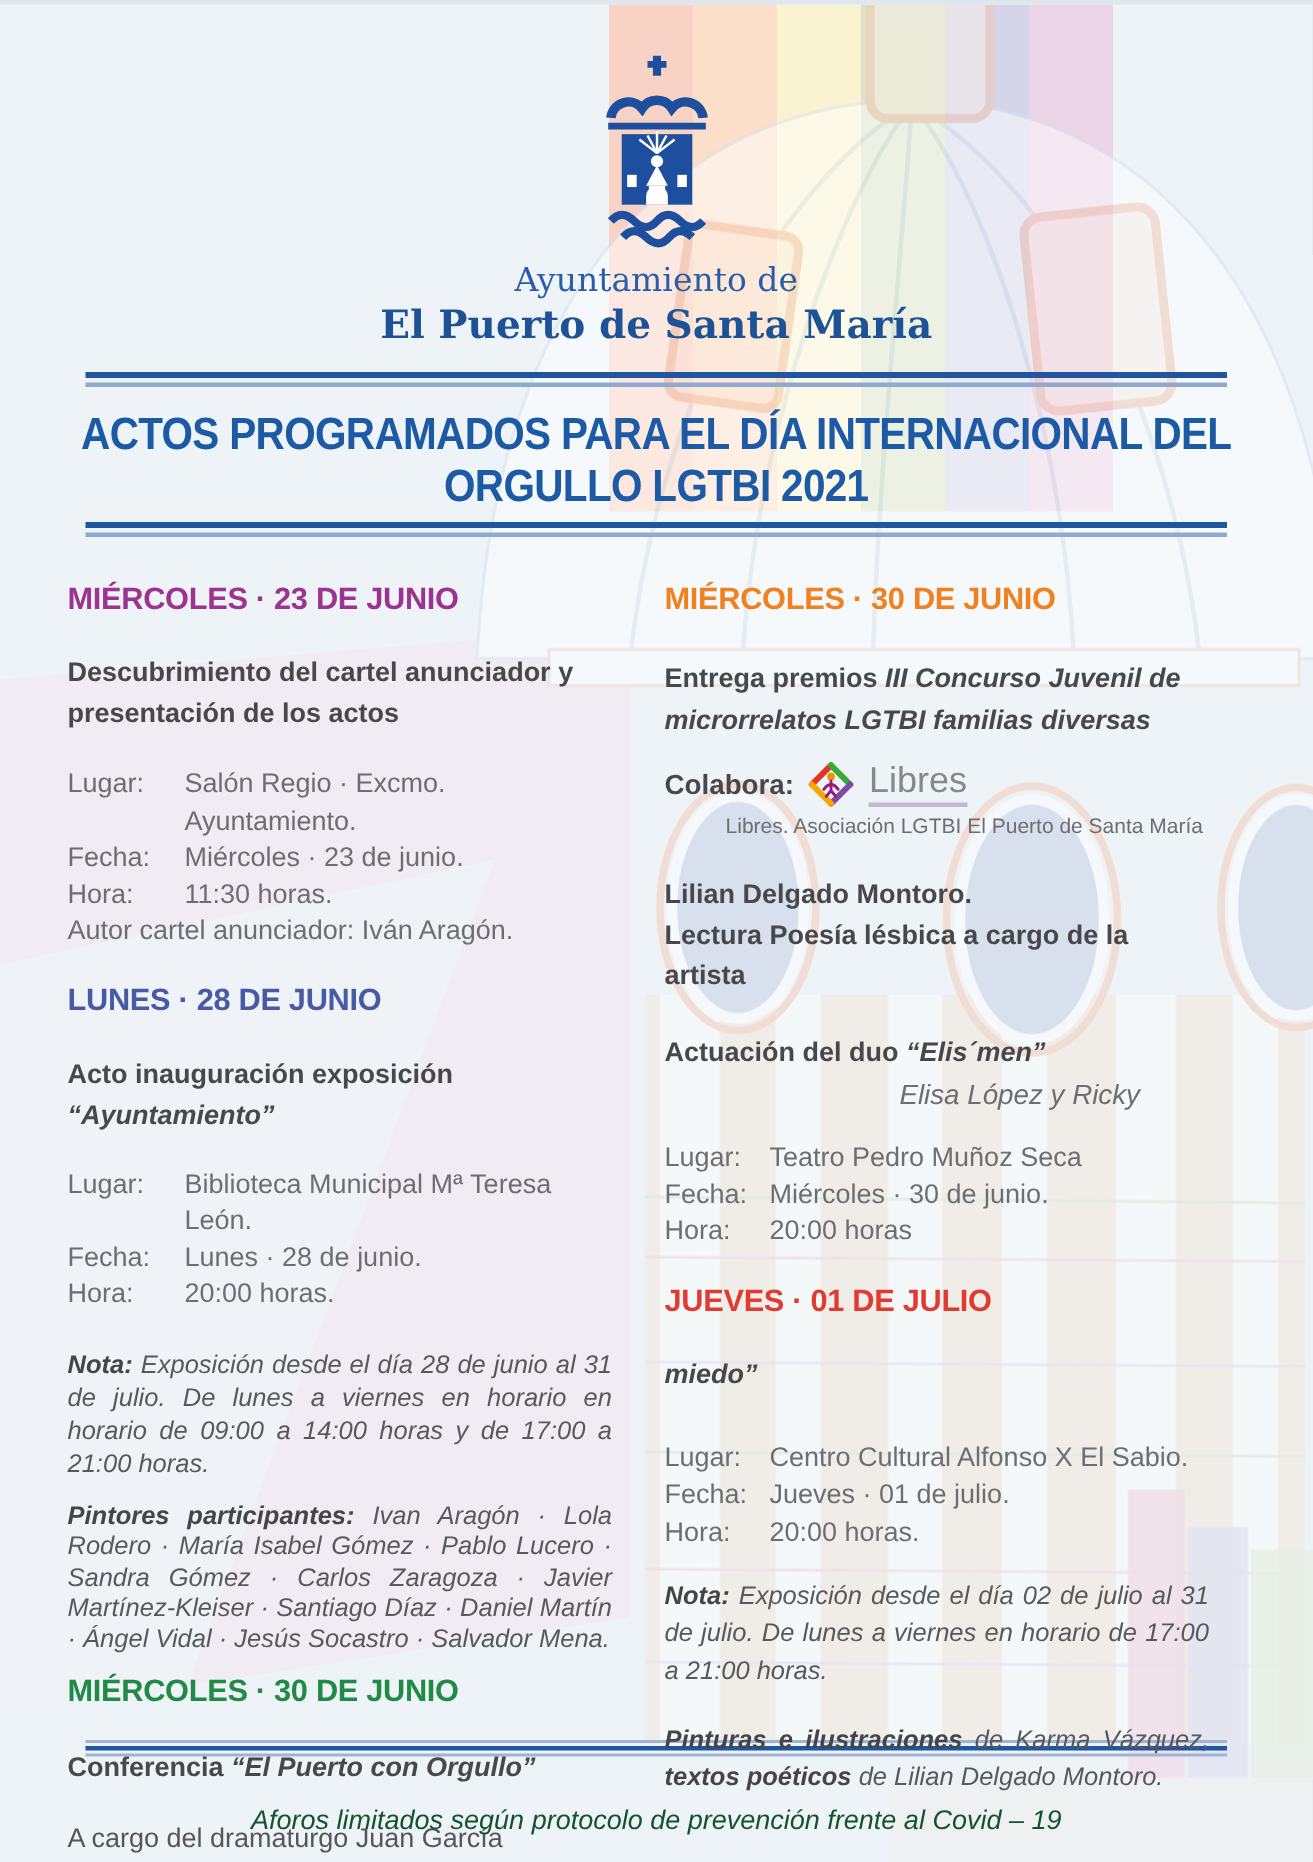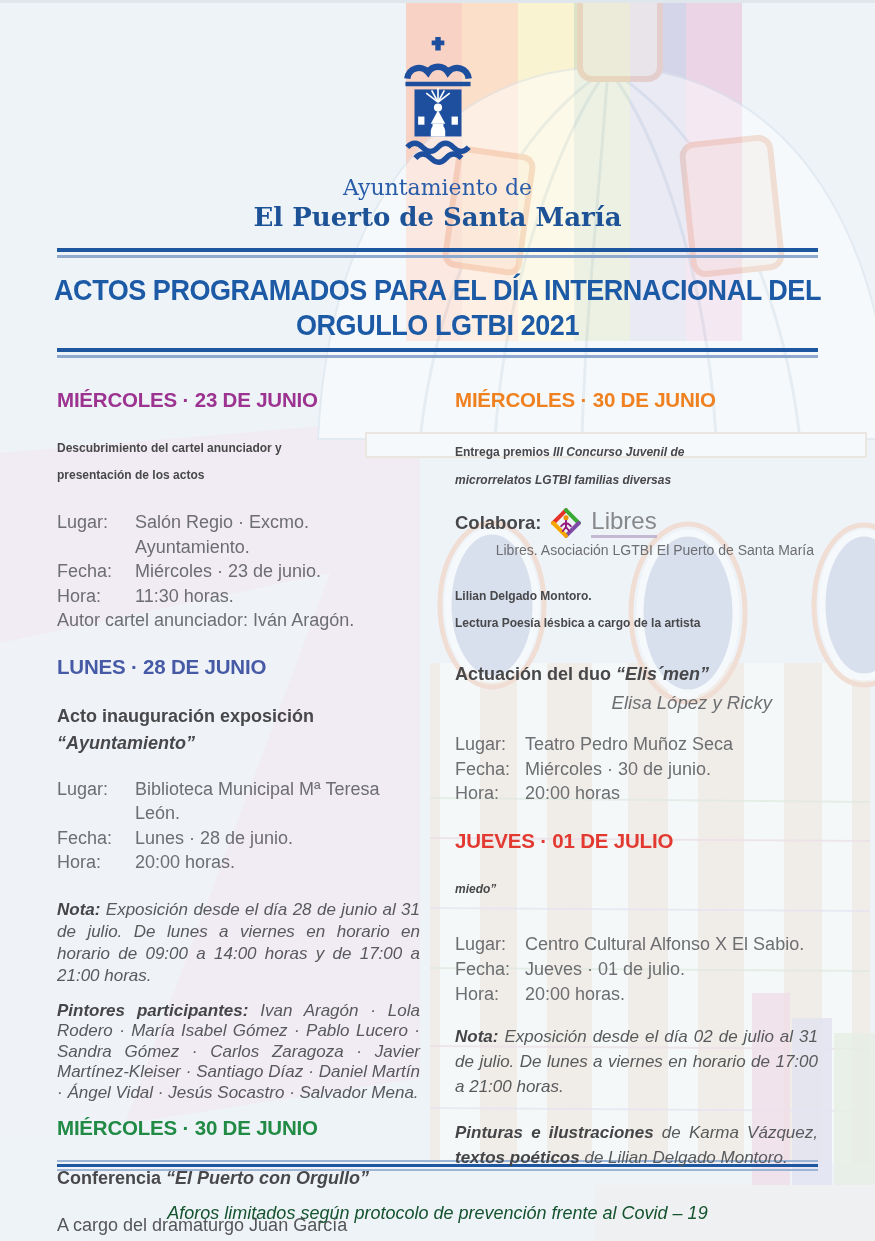--- a/index.html
+++ b/index.html
@@ -19,26 +19,26 @@
   .crest { display:block; margin:0 auto; }
   .org1 { margin-top:6px; font-family:"DejaVu Serif", serif; font-size:22px; color:#2a5da9; }
   .org2 { margin-top:2px; font-family:"DejaVu Serif", serif; font-size:26px; font-weight:bold; color:#1d5296; }
   .rule { margin:0 57px; }
   .rule .thick { border-top:4px solid #1e56a0; }
   .rule .thin  { border-top:3px solid #8fa9cf; margin-top:3px; }
   .rule-top { margin-top:16px; }
   .title { margin:14px 0 6px; text-align:center; color:#1d5aa5;
            font-size:30px; line-height:35px; font-weight:bold; letter-spacing:-0.5px;
            transform:scaleX(0.9); transform-origin:50% 50%; white-space:nowrap; }
-  .columns { display:flex; gap:35px; padding:0 57px; margin-top:30px; height:772px; }
+  .columns { display:flex; gap:35px; padding:0 45px; margin-top:30px; height:772px; }
   .col { width:363px; flex:none; }
   h2 { font-size:20.5px; line-height:24px; font-weight:bold; letter-spacing:-0.2px; }
   .c-purple { color:#9c3390; } .c-indigo { color:#475aa5; } .c-green { color:#218a45; }
   .c-orange { color:#f08121; } .c-red { color:#e23a31; }
-  .intro { margin-top:23px; font-size:12px; line-height:27px; font-weight:bold; color:#48484a; }
+  .intro { margin-top:23px; font-size:18px; line-height:27px; font-weight:bold; color:#48484a; }
   .q { font-style:italic; }
   .details { margin-top:21px; font-size:18px; line-height:24.5px; color:#6d6e71; }
   .row { display:flex; }
   .label { flex:0 0 78px; }
   .col-right .label { flex-basis:70px; }
   .mt-lunes { margin-top:22px; }
   .event { margin-top:24px; font-size:18px; line-height:27px; font-weight:bold; color:#48484a; }
   .d2 { margin-top:20px; }
   .note { margin-top:24px; font-style:italic; font-size:17px; line-height:22px;
           text-align:justify; color:#58595b; }

